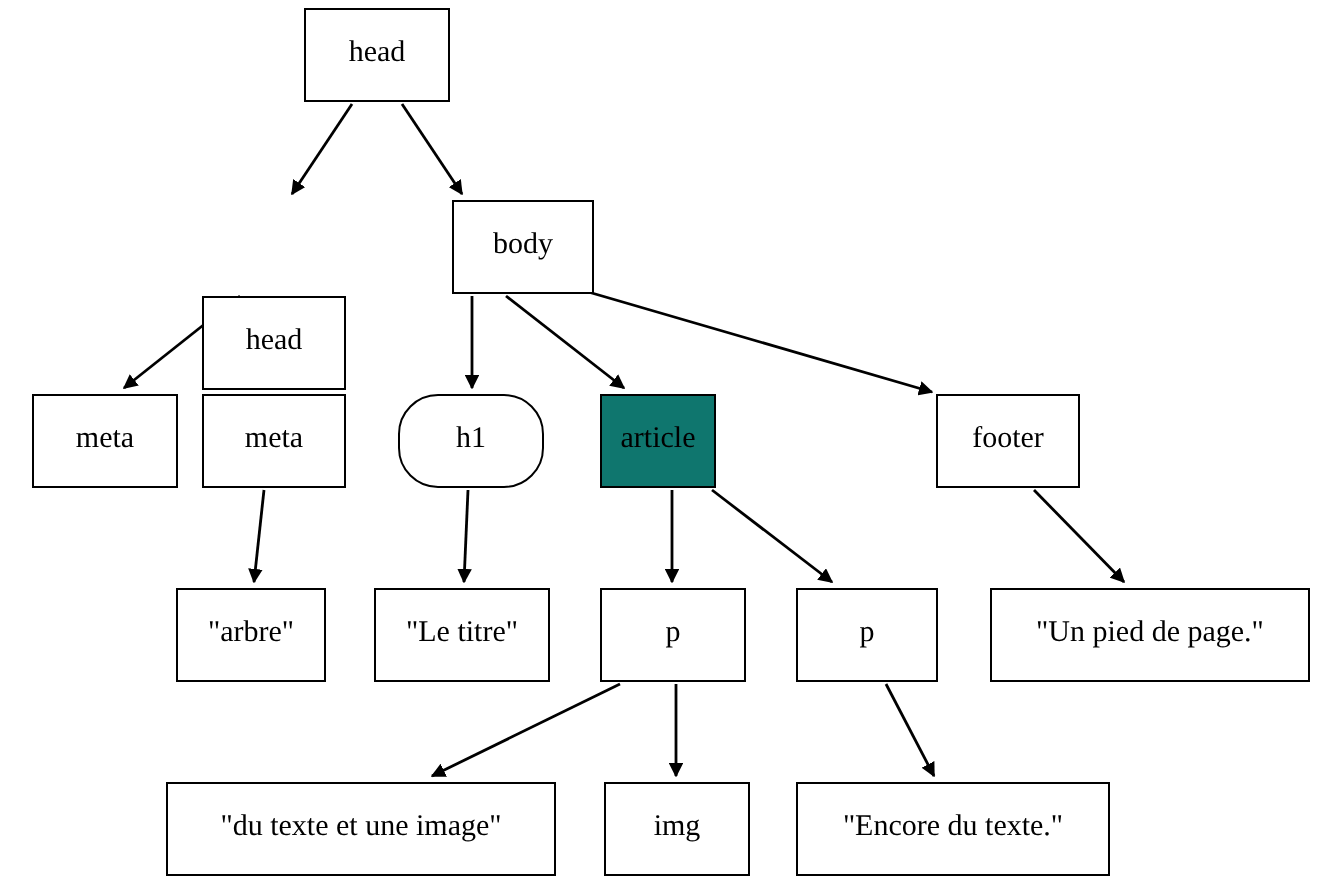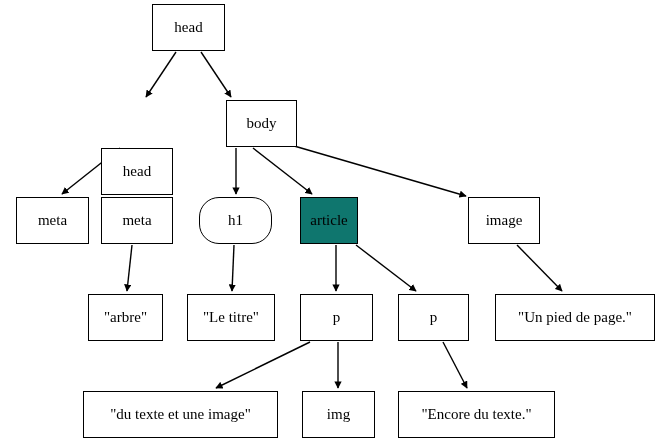--- a/index.html
+++ b/index.html
@@ -86,21 +86,21 @@
       <div class="node" style="left: 101px; top: 197px; width: 72px; height: 47px; background: rgb(255, 255, 255); border-color: rgb(0, 0, 0);">
         <span class="label">meta</span>
       </div>
       <div class="node" style="left: 199px; top: 197px; width: 73px; height: 47px; background: rgb(255, 255, 255); border-color: rgb(0, 0, 0); border-radius: 20px;">
         <span class="label">h1</span>
       </div>
       <div class="node" style="left: 300px; top: 197px; width: 58px; height: 47px; background: #0f766e; border-color: rgb(0, 0, 0);">
         <span class="label">article</span>
       </div>
       <div class="node" style="left: 468px; top: 197px; width: 72px; height: 47px; background: rgb(255, 255, 255); border-color: rgb(0, 0, 0);">
-        <span class="label">image</span>
+        <span class="label">footer</span>
       </div>
       <div class="node" style="left: 88px; top: 294px; width: 75px; height: 47px; background: rgb(255, 255, 255); border-color: rgb(0, 0, 0);">
         <span class="label">"arbre"</span>
       </div>
       <div class="node" style="left: 187px; top: 294px; width: 88px; height: 47px; background: rgb(255, 255, 255); border-color: rgb(0, 0, 0);">
         <span class="label">"Le titre"</span>
       </div>
       <div class="node" style="left: 300px; top: 294px; width: 73px; height: 47px; background: rgb(255, 255, 255); border-color: rgb(0, 0, 0);">
         <span class="label">p</span>
       </div>

